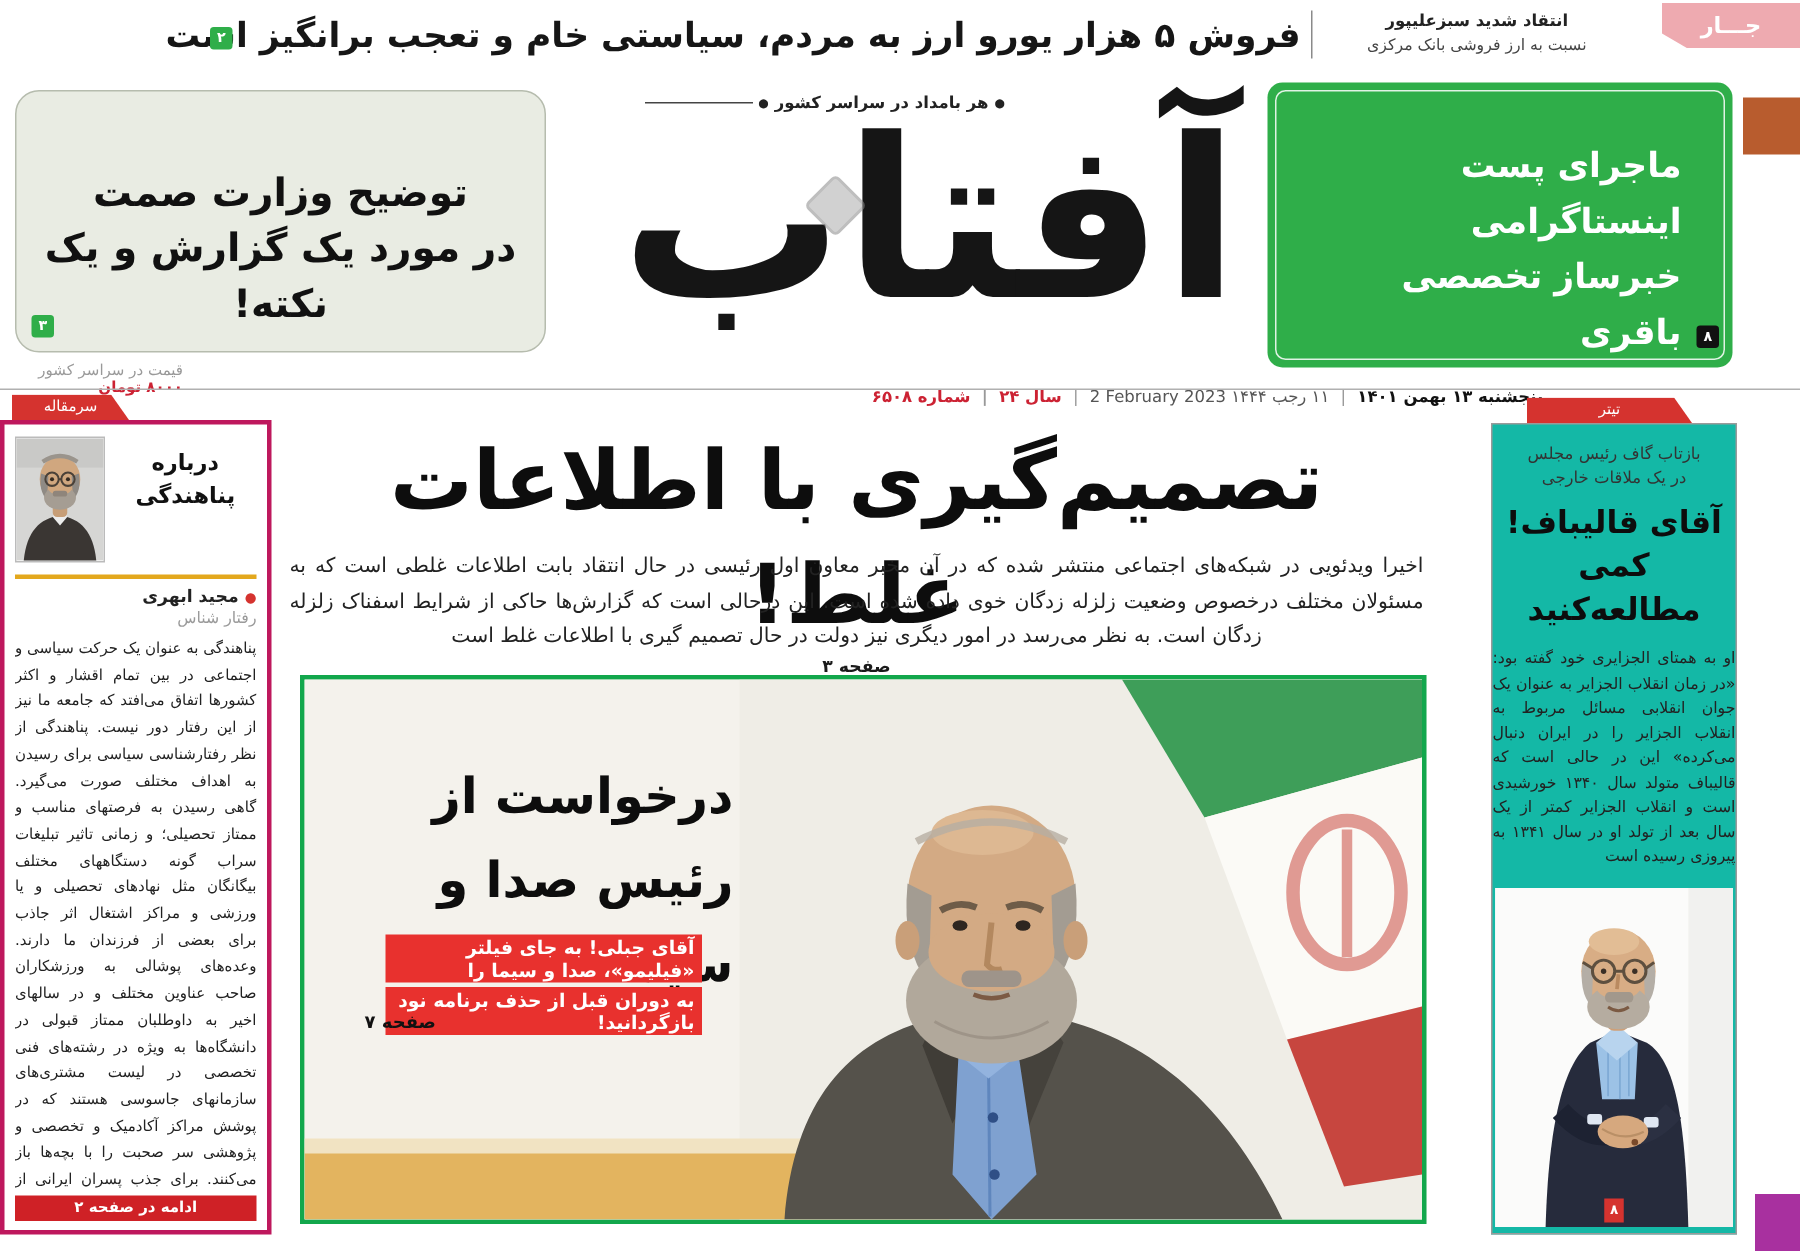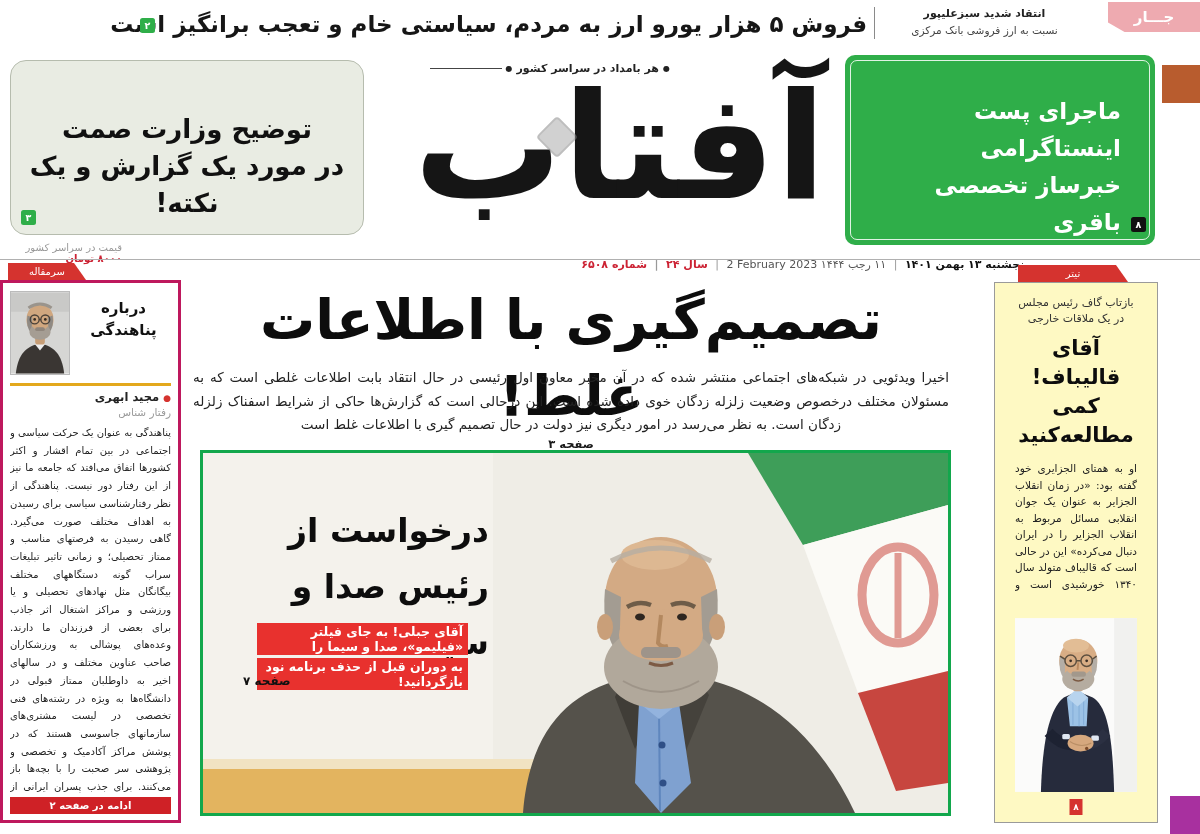--- a/index.html
+++ b/index.html
@@ -97,21 +97,21 @@
   .feat-headline{position:absolute;top:50px;left:18px;width:268px;text-align:right;
     font-size:33px;line-height:56px;font-weight:900;color:#0d0d0d;z-index:2;}
   .feat-highlight{position:absolute;top:170px;left:18px;width:247px;text-align:right;z-index:2;padding-left:36px;}
   .feat-highlight .hl{display:inline-block;background:var(--highlight-red);color:#fff;
     font-size:12.5px;font-weight:bold;padding:1px 5px;margin-bottom:3px;}
   .feat-pageref{position:absolute;top:221px;left:40px;font-size:12px;font-weight:bold;
     color:#111;z-index:2;}
 
   
   .headline-box{left:994px;top:282px;width:164px;height:541px;border:1px solid #9a9a9a;
-    background:#fef9c3;display:flex;flex-direction:column;padding:12px 20px 4px;}
+    background:#14b8a6;display:flex;flex-direction:column;padding:12px 0 4px;}
   .hc-kicker{text-align:center;font-size:11px;line-height:16px;color:#333;}
   .hc-headline{text-align:center;font-size:21px;line-height:29px;font-weight:900;color:#0d0d0d;
     margin-top:7px;}
   .hc-body{margin-top:10px;font-size:10.5px;line-height:16.5px;text-align:justify;color:#222;
     flex:1;overflow:hidden;}
   .hc-photo{height:226px;position:relative;}
   .hc-photo svg{width:100%;height:100%;display:block;}
   .hc-badge{position:absolute;bottom:3px;left:50%;transform:translateX(-50%);width:13px;
     height:16px;background:var(--accent-red);color:#fff;font-size:9px;line-height:16px;
     text-align:center;font-weight:bold;}

